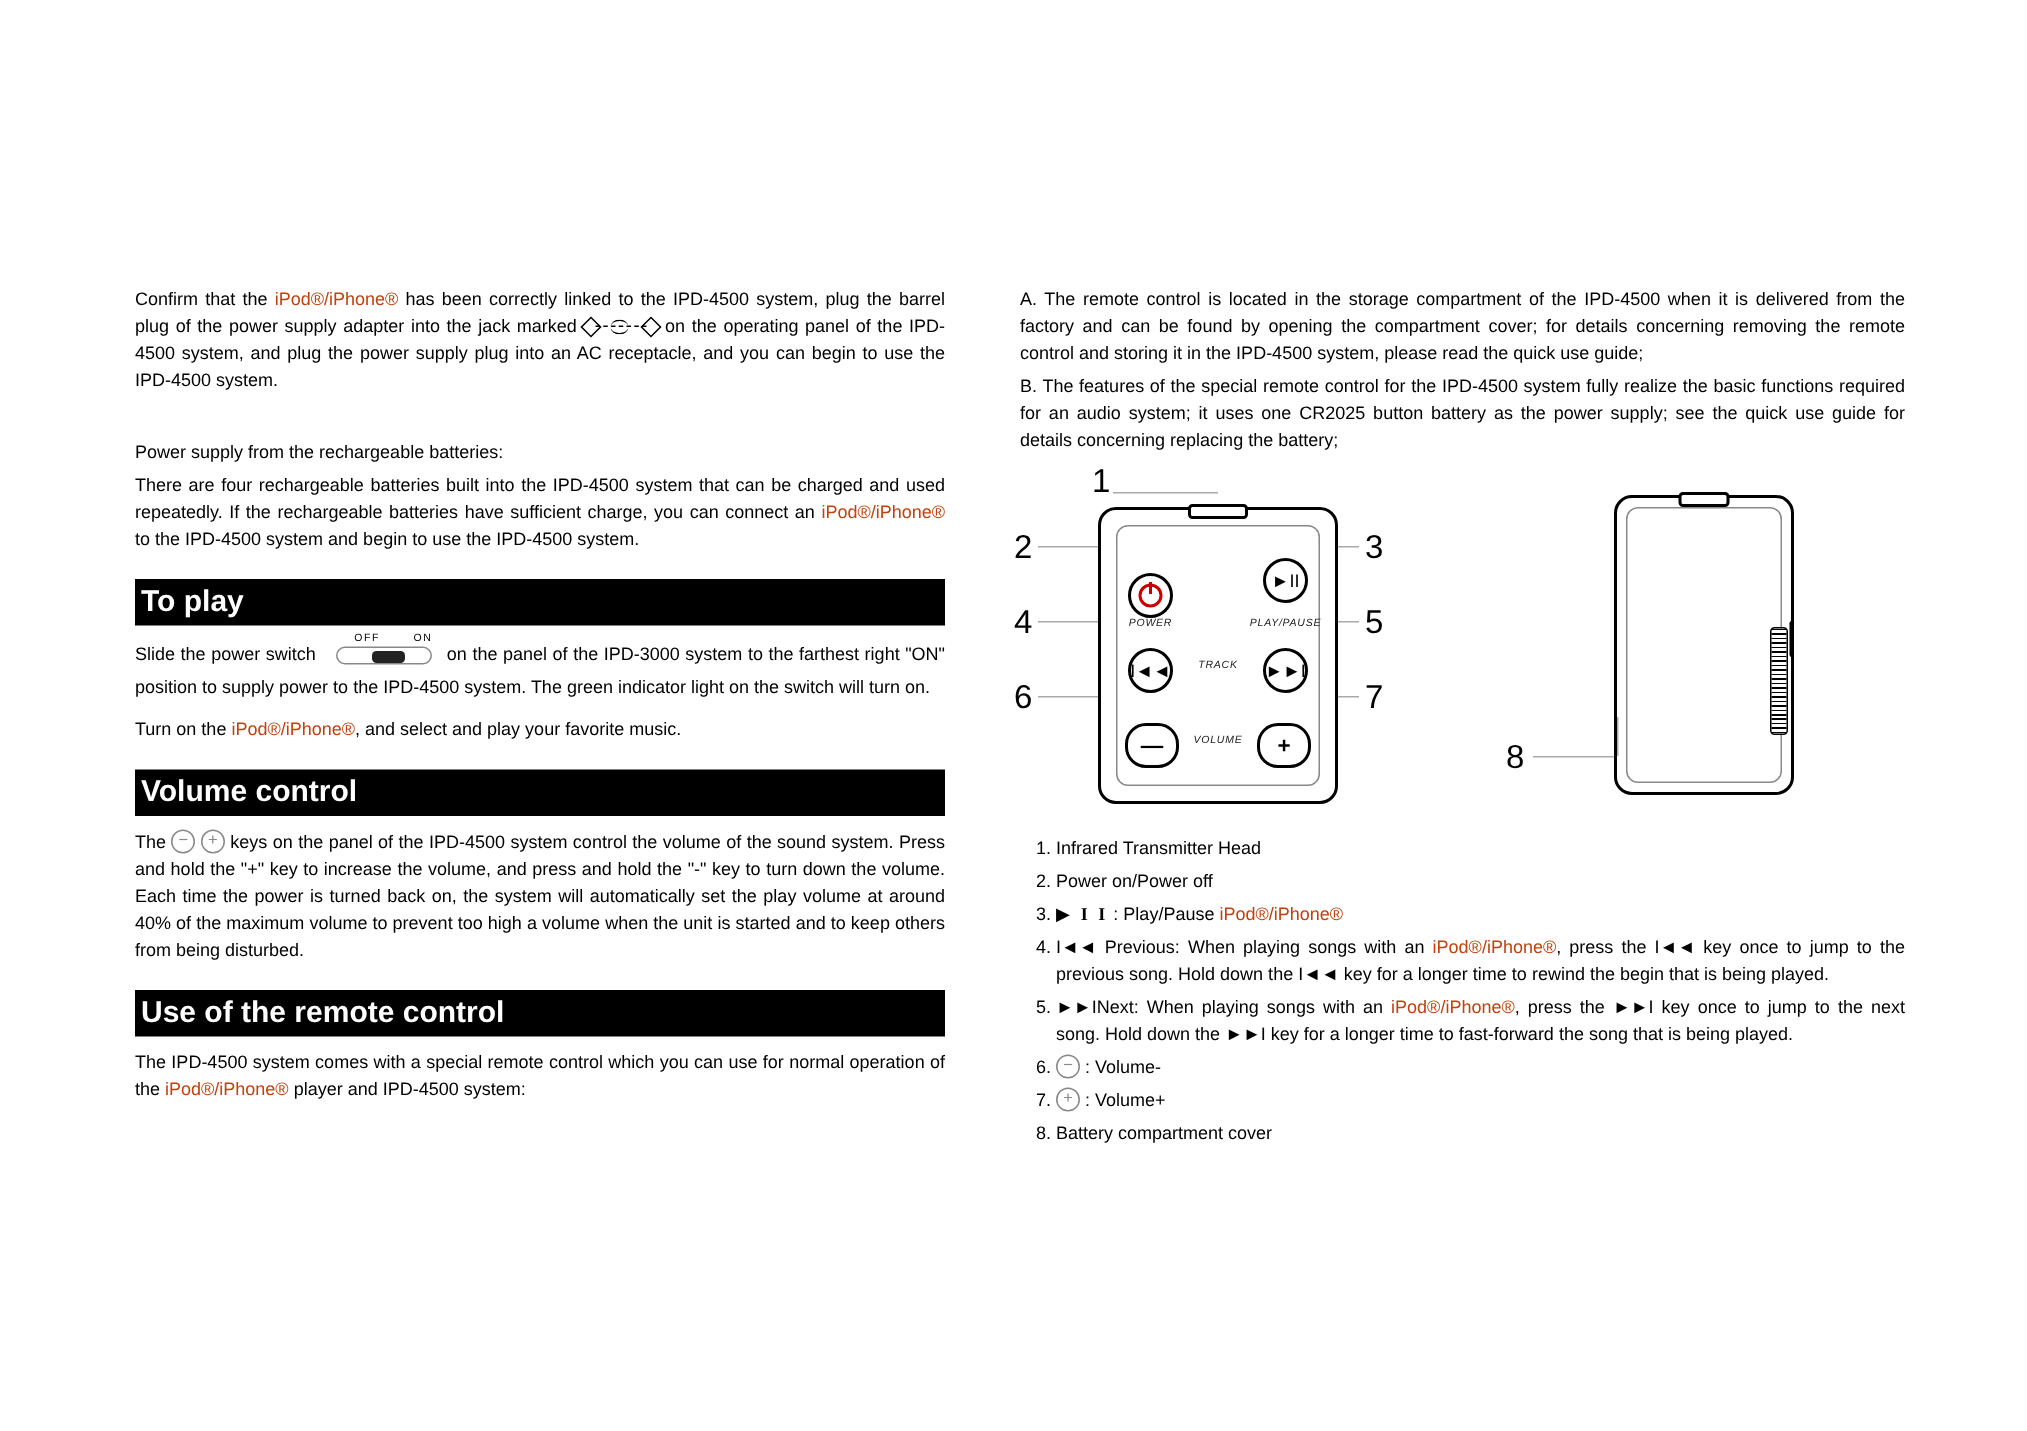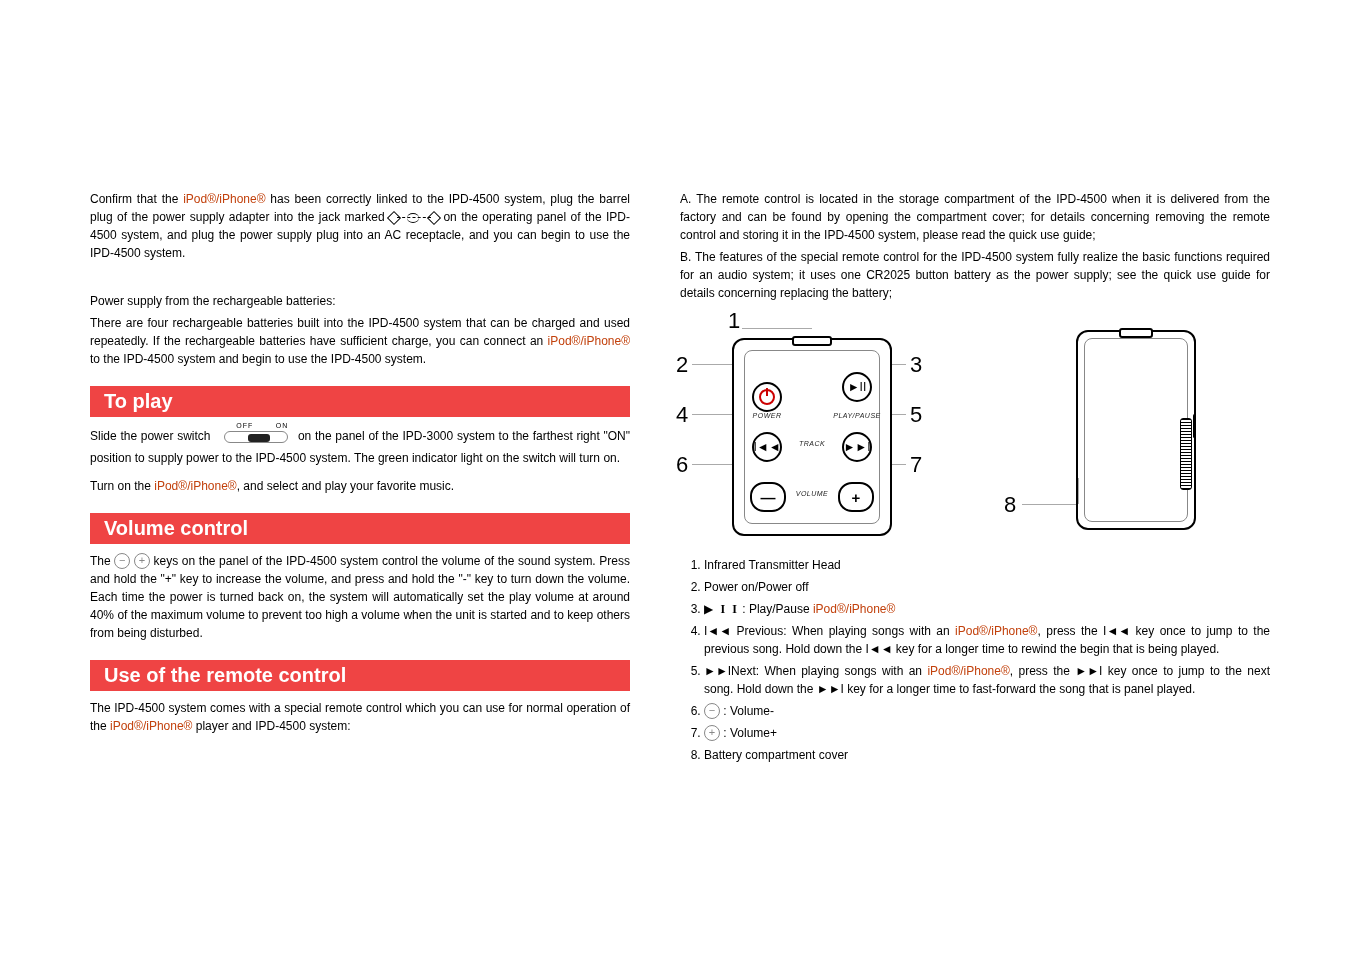--- a/index.html
+++ b/index.html
@@ -19,25 +19,25 @@
   }
   .col {
     flex: 1;
     min-width: 0;
   }
   .col-left { width: 540px; flex: 0 0 540px; }
   .col-right { width: 560px; flex: 0 0 590px; }
   p { margin: 0 0 4px 0; line-height: 1.5; text-align: justify; }
   .red { color: #c2410c; }
   .section-header {
-    background: #ef4444;
+    background: #000000;
     color: #fff;
     font-size: 20px;
     font-weight: bold;
-    padding: 4px 14px;
+    padding: 4px 4px;
     margin: 18px 0 8px 0;
   }
   
   .ic-jack {
     display: inline-block;
     vertical-align: middle;
     width: 50px; height: 14px;
     position: relative;
   }
   .ic-jack::before, .ic-jack::after {
@@ -353,21 +353,21 @@
     <ol class="legend">
       <li>Infrared Transmitter Head</li>
       <li>Power on/Power off</li>
       <li>
         <span style="letter-spacing:2px">▶ <b style="font-family:serif">I I</b></span><span>  : Play/Pause </span><span class="red">iPod®/iPhone®</span>
       </li>
       <li>
         <span>I◄◄</span><span> Previous: When playing songs with an </span><span class="red">iPod®/iPhone®</span><span>, press the </span><span>I◄◄</span><span> key once to jump to the previous song. Hold down the </span><span>I◄◄</span><span> key for a longer time to rewind the begin that is being played.</span>
       </li>
       <li>
-        <span>►►I</span><span>Next: When playing songs with an </span><span class="red">iPod®/iPhone®</span><span>, press the </span><span>►►I</span><span> key once to jump to the next song. Hold down the </span><span>►►I</span><span> key for a longer time to fast-forward the song that is panel played.</span>
+        <span>►►I</span><span>Next: When playing songs with an </span><span class="red">iPod®/iPhone®</span><span>, press the </span><span>►►I</span><span> key once to jump to the next song. Hold down the </span><span>►►I</span><span> key for a longer time to fast-forward the song that is being played.</span>
       </li>
       <li>
         <span class="ic-circ">−</span><span> : Volume-</span>
       </li>
       <li>
         <span class="ic-circ">+</span><span> : Volume+</span>
       </li>
       <li>Battery compartment cover</li>
     </ol>
   </div>

